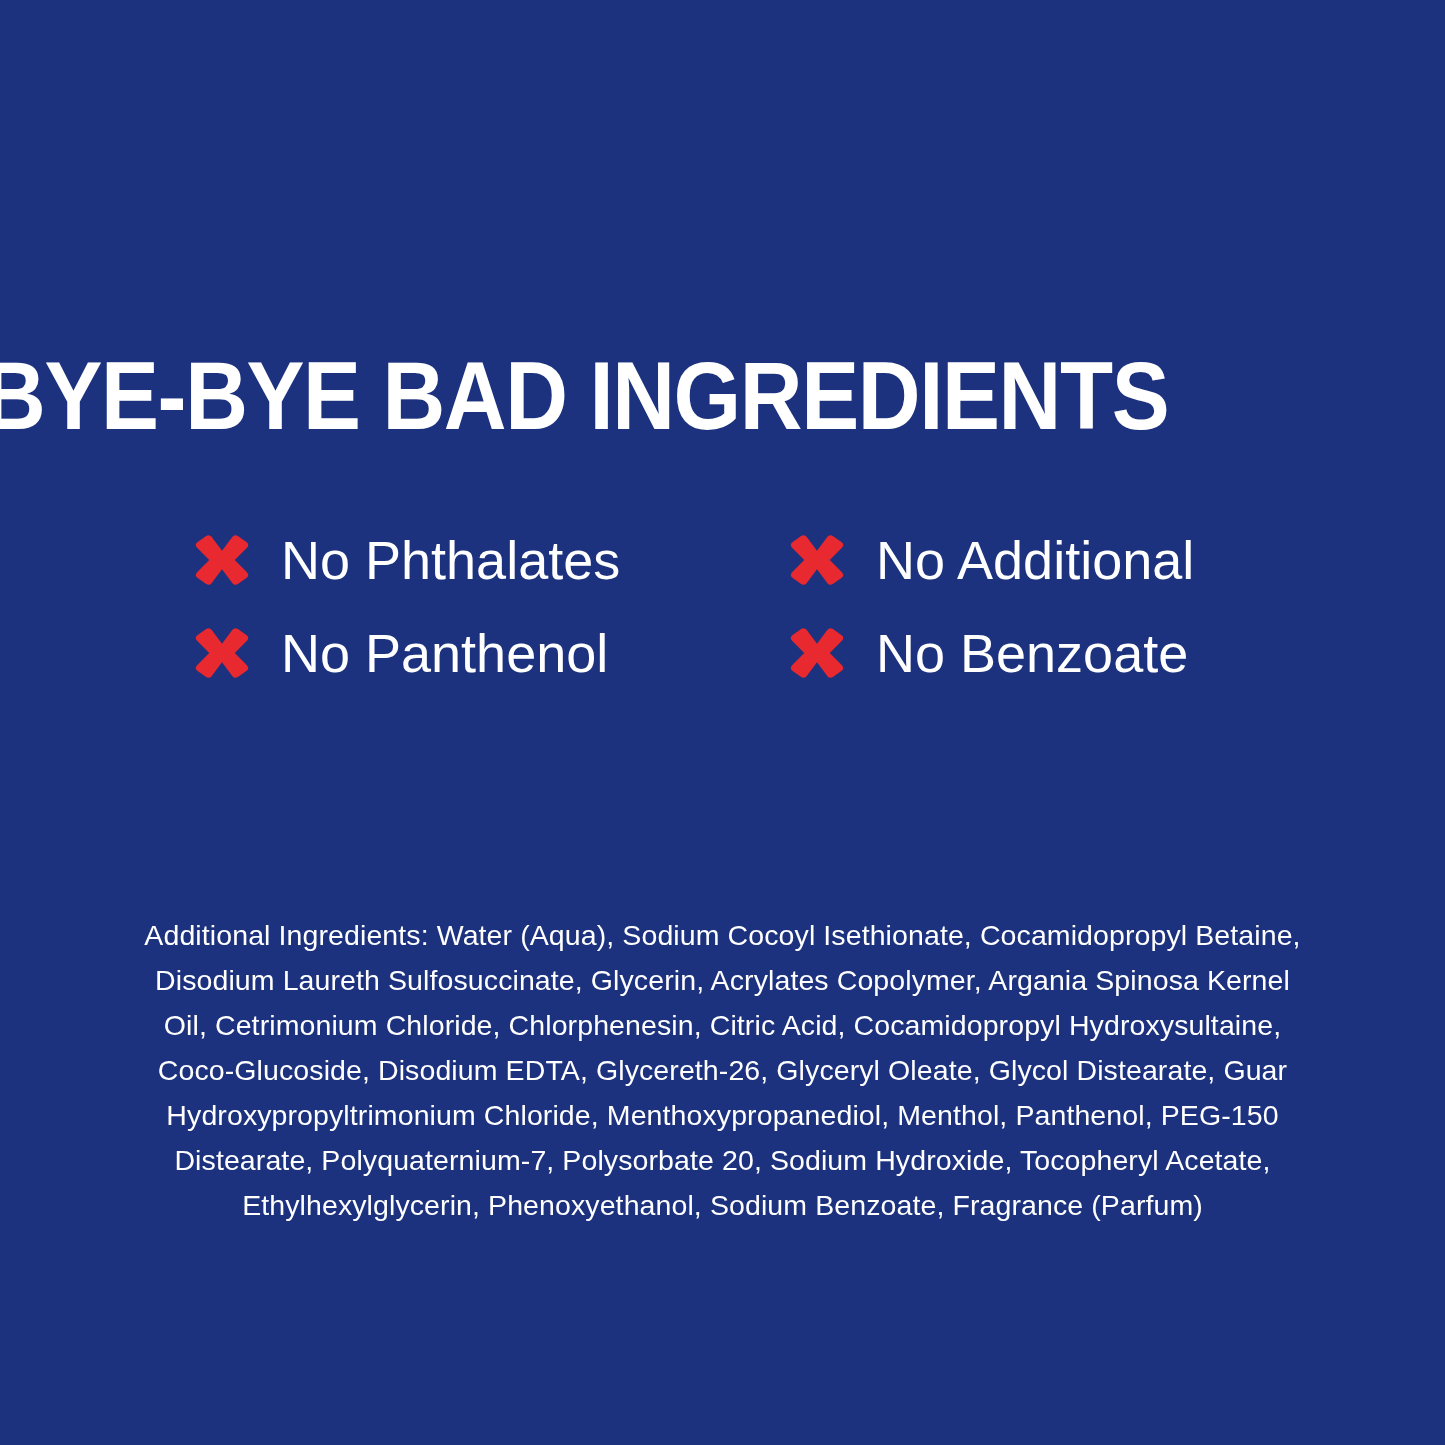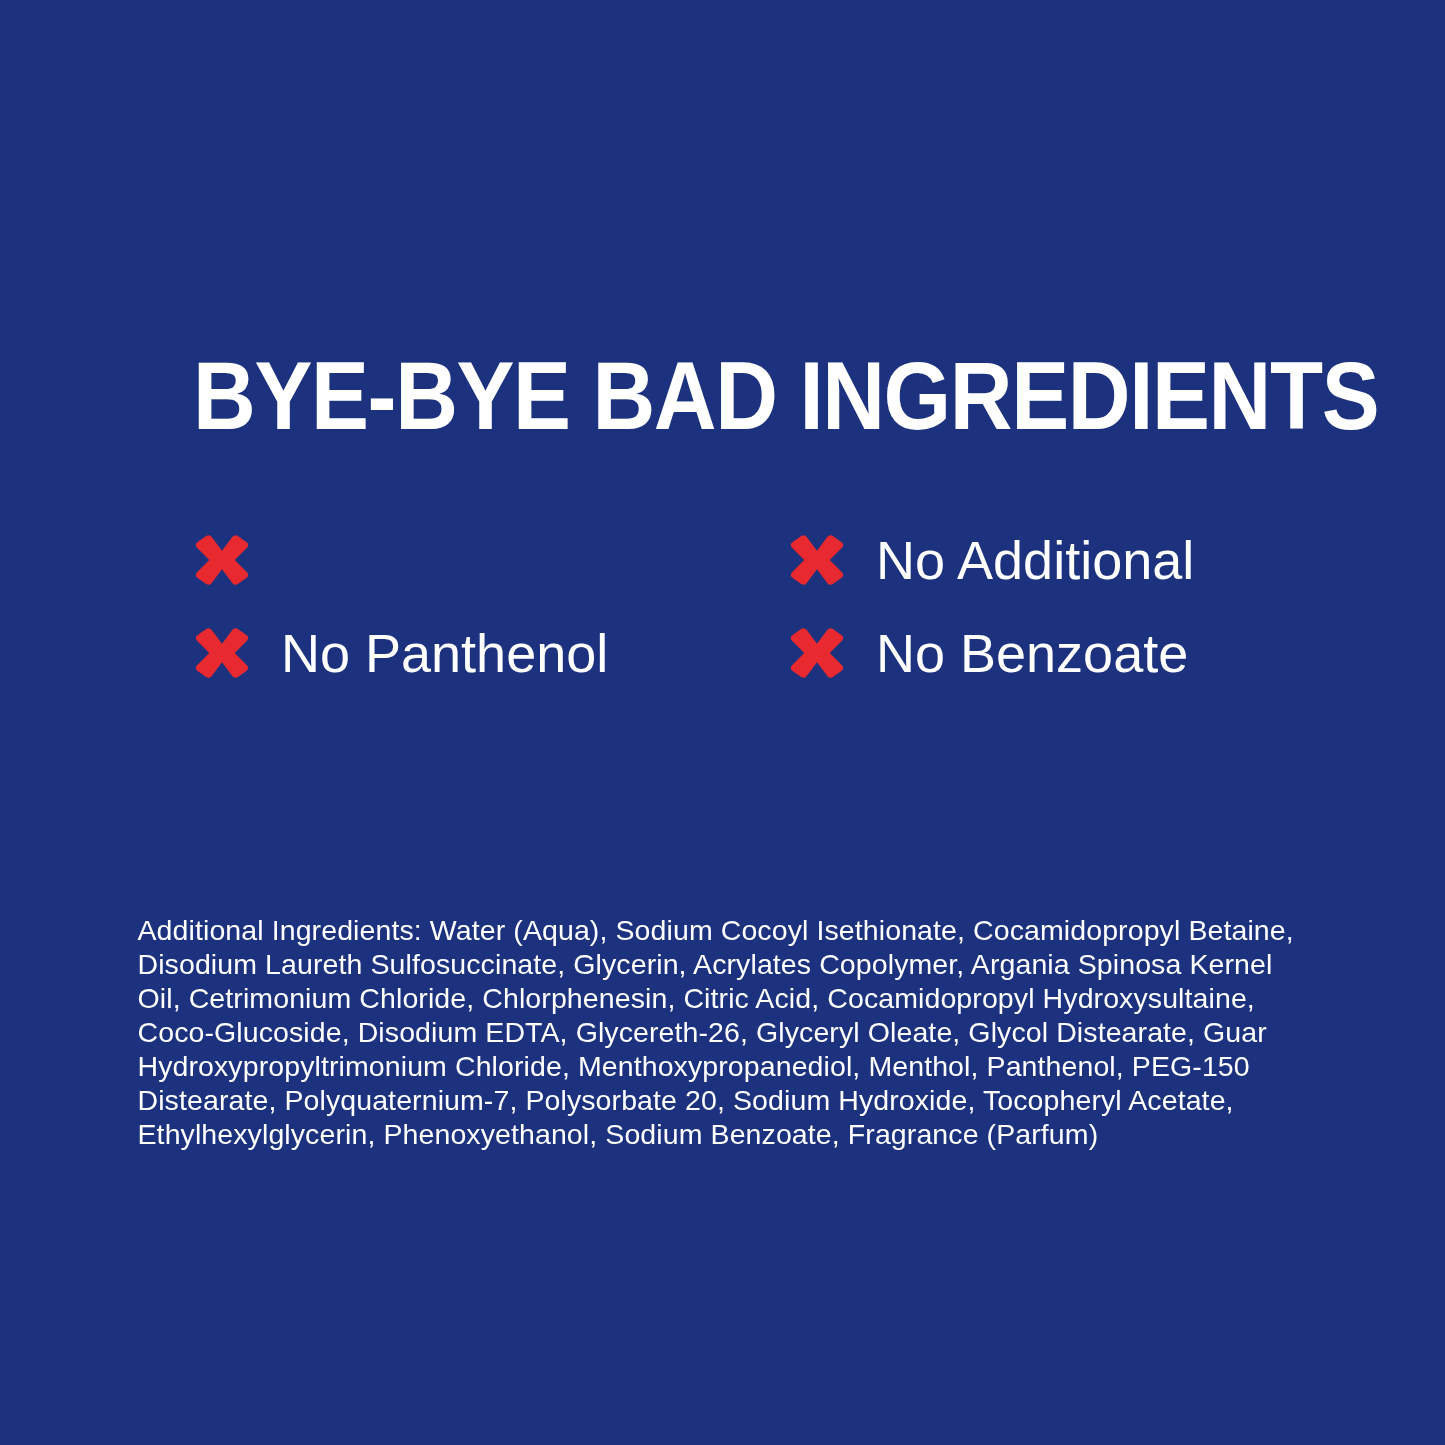--- a/index.html
+++ b/index.html
@@ -26,20 +26,21 @@
   
   .headline {
     position: absolute;
     left: 193px;
     top: 349px;
     width: 1100px;
     height: 95px;
     display: flex;
     align-items: flex-end;
     white-space: nowrap;
+    justify-content: flex-end;
   }
   .headline-text {
     display: inline-block;
     font-family: "Liberation Sans", sans-serif;
     font-weight: 700;
     font-size: 96px;
     line-height: 96px;
     letter-spacing: -1.5px;
     color: #ffffff;
     transform: scaleX(0.905);
@@ -83,24 +84,24 @@
     margin-left: 26px;
   }
 
   
   .ingredients {
     position: absolute;
     left: 50%;
     transform: translateX(-50%);
     top: 884px;
     width: 1170px;
-    text-align: left;
+    text-align: center;
     font-family: "Liberation Sans", sans-serif;
     font-size: 28.5px;
-    line-height: 34px;
+    line-height: 45px;
     font-weight: 400;
     color: #ffffff;
     letter-spacing: 0.1px;
   }
 </style>
 </head>
 <body>
 
 <div class="poster">
 
@@ -112,20 +113,21 @@
   <div class="claims">
 
     <div class="claims-col left">
 
       <div class="claim-row">
         <span class="claim-icon">
           <svg width="58" height="58" viewBox="0 0 100 100" aria-hidden="true">
             <path d="M50 34 L68 10 Q72 5 78 9 L92 19 Q98 23 93 29 L72 50 L93 71 Q98 77 92 81 L78 91 Q72 95 68 90 L50 66 L32 90 Q28 95 22 91 L8 81 Q2 77 7 71 L28 50 L7 29 Q2 23 8 19 L22 9 Q28 5 32 10 Z" fill="#e8292f"></path>
           </svg>
         </span>
+        <span class="claim-label">No Phthalates</span>
       </div>
 
 
       <div class="claim-row">
         <span class="claim-icon">
           <svg width="58" height="58" viewBox="0 0 100 100" aria-hidden="true">
             <path d="M50 34 L68 10 Q72 5 78 9 L92 19 Q98 23 93 29 L72 50 L93 71 Q98 77 92 81 L78 91 Q72 95 68 90 L50 66 L32 90 Q28 95 22 91 L8 81 Q2 77 7 71 L28 50 L7 29 Q2 23 8 19 L22 9 Q28 5 32 10 Z" fill="#e8292f"></path>
           </svg>
         </span>
         <span class="claim-label">No Panthenol</span>

